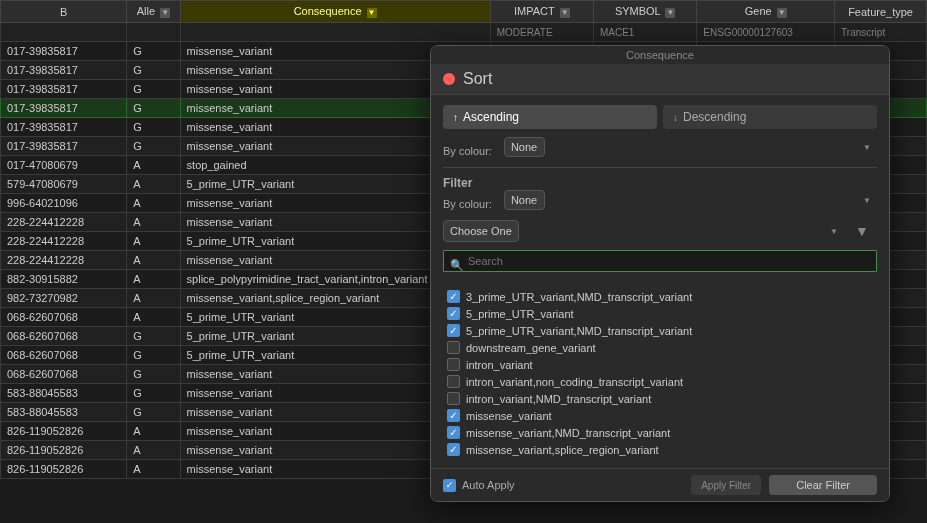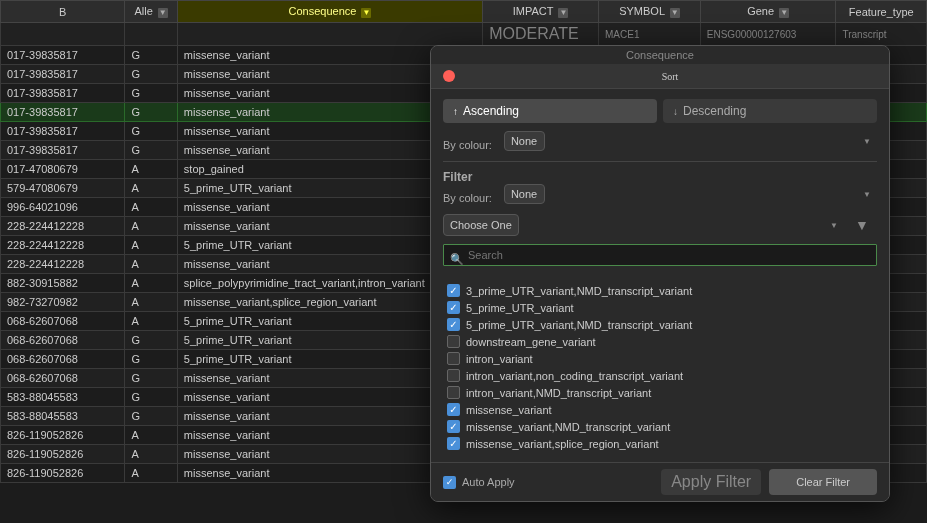--- a/index.html
+++ b/index.html
@@ -109,25 +109,24 @@
     .close-btn {
       width: 12px; height: 12px;
       background: #ff5f57;
       border-radius: 50%;
       cursor: pointer;
       flex-shrink: 0;
     }
 
     .popup-title {
       color: #cccccc;
-      font-size: 10px;
+      font-size: 16px;
       font-weight: 500;
       flex: 1;
-      text-align: center;
-      font-family: Liberation Serif, serif;
+      text-align: left;
     }
 
     .popup-body {
       padding: 10px 12px;
     }
 
     .sort-buttons {
       display: flex;
       gap: 6px;
       margin-bottom: 8px;
@@ -330,21 +329,21 @@
       display: flex;
       gap: 8px;
     }
 
     .btn-apply {
       background: #3a3a3a;
       color: #888888;
       border: none;
       padding: 4px 10px;
       border-radius: 4px;
-      font-size: 16px;
+      font-size: 10px;
       cursor: pointer;
     }
 
     .btn-clear {
       background: #555555;
       color: #cccccc;
       border: none;
       padding: 4px 27px;
       border-radius: 4px;
       font-size: 11px;
@@ -391,21 +390,21 @@
           <span class="filter-icon">▼</span>
         </th>
         <th class="col-h">
           <span>Feature_type</span>
         </th>
       </tr>
       <tr>
         <td class="col-b"></td>
         <td class="col-c"></td>
         <td class="col-d"></td>
-        <td class="col-e" style="font-size:16px;color:#888;">MODERATE</td>
+        <td class="col-e" style="font-size:10px;color:#888;">MODERATE</td>
         <td class="col-f" style="font-size:10px;color:#888;">MACE1</td>
         <td class="col-g" style="font-size:10px;color:#888;">ENSG00000127603</td>
         <td class="col-h" style="font-size:10px;color:#888;">Transcript</td>
       </tr>
     </thead>
     <tbody id="table-body">
     <tr>
           <td>017-39835817</td>
           <td>G</td>
           <td>missense_variant</td>

